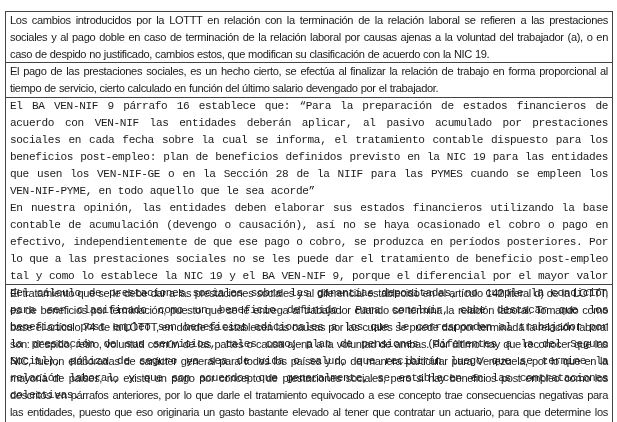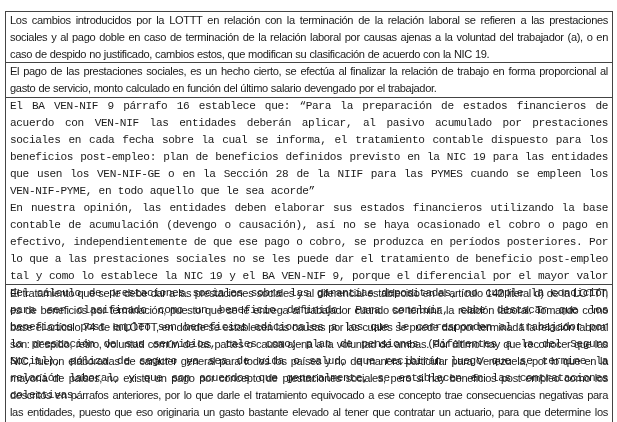--- a/index.html
+++ b/index.html
@@ -36,21 +36,21 @@
   }
 </style>
 </head>
 <body>
 
 <div class="doc-table">
   <div class="cell row1">
     <p class="text">Los cambios introducidos por la LOTTT en relación con la terminación de la relación laboral se refieren a las prestaciones sociales y al pago doble en caso de terminación de la relación laboral por causas ajenas a la voluntad del trabajador (a), o en caso de despido no justificado, cambios estos, que modifican su clasificación de acuerdo con la NIC 19.</p>
   </div>
   <div class="cell row2">
-    <p class="text">El pago de las prestaciones sociales, es un hecho cierto, se efectúa al finalizar la relación de trabajo en forma proporcional al gasto de servicio, monto calculado en función del último salario devengado por el trabajador.</p>
+    <p class="text">El pago de las prestaciones sociales, es un hecho cierto, se efectúa al finalizar la relación de trabajo en forma proporcional al tiempo de servicio, cierto calculado en función del último salario devengado por el trabajador.</p>
   </div>
   <div class="cell row3">
     <p class="text">El BA VEN-NIF 9 párrafo 16 establece que: “Para la preparación de estados financieros de acuerdo con VEN-NIF las entidades deberán aplicar, al pasivo acumulado por prestaciones sociales en cada fecha sobre la cual se informa, el tratamiento contable dispuesto para los beneficios post-empleo: plan de beneficios definidos previsto en la NIC 19 para las entidades que usen los VEN-NIF-GE o en la Sección 28 de la NIIF para las PYMES cuando se empleen los VEN-NIF-PYME, en todo aquello que le sea acorde”</p>
     <p class="text">En nuestra opinión, las entidades deben elaborar sus estados financieros utilizando la base contable de acumulación (devengo o causación), así no se haya ocasionado el cobro o pago en efectivo, independientemente de que ese pago o cobro, se produzca en períodos posteriores. Por lo que a las prestaciones sociales no se les puede dar el tratamiento de beneficio post-empleo tal y como lo establece la NIC 19 y el BA VEN-NIF 9, porque el diferencial por el mayor valor del cálculo de prestaciones sociales sobre las garantías depositadas, no cumple la condición para ser clasificado como un beneficio definido. Para concluir, cabe destacar que los beneficios post empleo son beneficios adicionales a los que le corresponden al trabajador por la prestación de sus servicios, tales como: plan de pensiones (diferentes a la del Seguro Social), póliza de seguro ya sea de vida o salud, que recibirán luego que se termine la relación laboral, y que son acuerdos que generalmente, se establecen en las contrataciones colectivas.</p>
   </div>
   <div class="cell row4 last">
     <p class="text">El tratamiento que se le debe dar a las prestaciones sociales y al diferencial establecido en el artículo 142 literal d) de la LOTTT, es de beneficios por terminación, puesto que se le entrega al trabajador cuando se termina la relación laboral. Tomando como base el artículo 74 de la LOTTT, en donde se establecen las causas por las cuales se puede dar por terminada la relación laboral son: despido, retiro, voluntad común de las partes o causa ajena a la voluntad de ambas. Por último hay que reconocer que las NIC, fueron elaboradas de carácter general para todos los países y no de manera particular para Venezuela, por lo que en la mayoría de países, no existe un pago por concepto de prestaciones sociales, pero si hay beneficios post empleo como los descritos en párrafos anteriores, por lo que darle el tratamiento equivocado a ese concepto trae consecuencias negativas para las entidades, puesto que eso originaria un gasto bastante elevado al tener que contratar un actuario, para que determine los montos que se generarían por ese concepto.</p>
   </div>
 </div>
 

